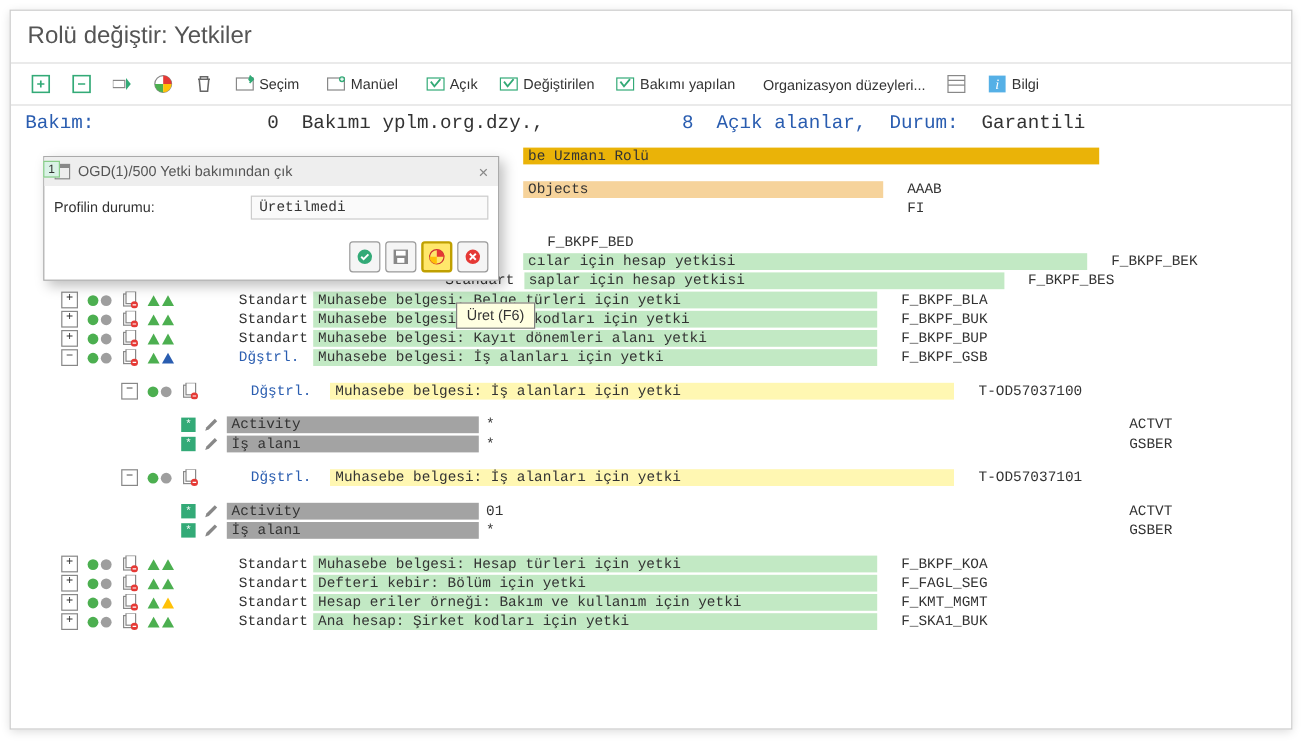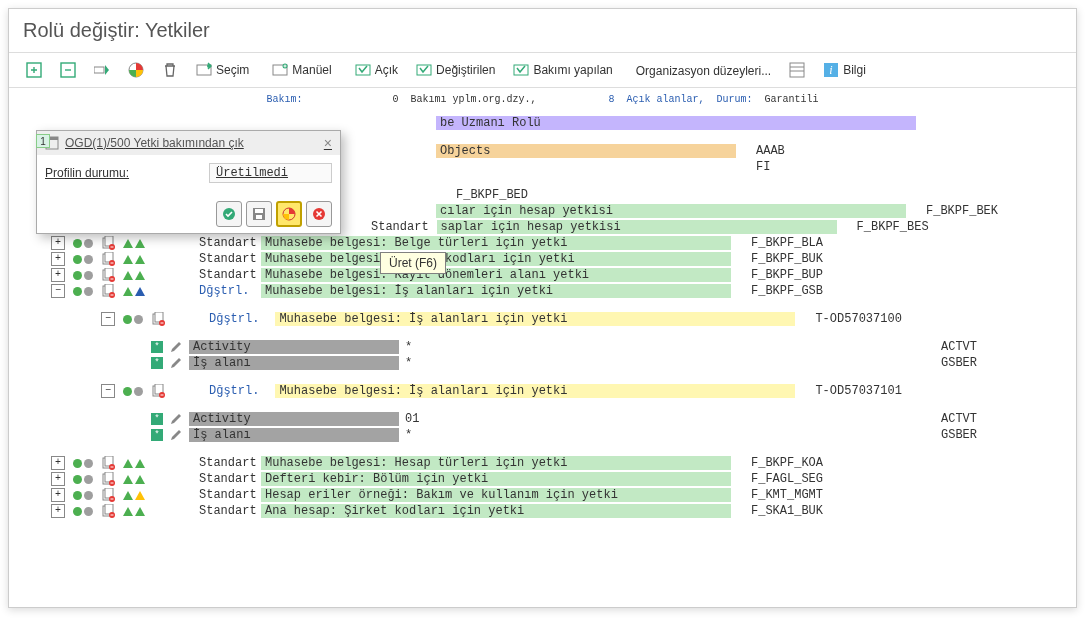--- a/index.html
+++ b/index.html
@@ -3,43 +3,43 @@
 <meta charset="utf-8">
 <style>
   * { box-sizing: border-box; margin: 0; padding: 0; }
   body { font-family: Arial, sans-serif; font-size: 12px; background: #fff; color: #333; width: 1085px; height: 627px; position: relative; overflow: hidden; }
   .window { border: 1px solid #ccc; margin: 8px; box-shadow: 0 2px 8px rgba(0,0,0,0.15); background: #fff; height: 600px; }
   .title-bar { padding: 10px 14px; font-size: 20px; color: #555; }
   .toolbar { display: flex; align-items: flex-end; gap: 4px; padding: 4px 10px; border-top: 1px solid #ddd; border-bottom: 1px solid #ddd; }
   .toolbar .tbtn { display: inline-flex; align-items: center; gap: 4px; padding: 4px 6px; cursor: pointer; border: 1px solid transparent; border-radius: 2px; }
   .toolbar .tbtn svg { width:16px; height:16px; }
   .toolbar .sep { width:1px; height:20px; background: transparent; }
-  .status-line { padding: 6px 12px; font-family: 'Courier New', monospace; font-size: 10px; text-align: center; }
+  .status-line { padding: 6px 12px; font-family: 'Courier New', monospace; font-size: 16px; }
   .status-line .blue { color: #2a5db0; }
   .tree-area { position: relative; padding: 4px 0 4px 12px; font-family: 'Courier New', monospace; font-size: 12px; }
   .tree-row { display:flex; align-items:center; height: 16px; white-space: nowrap; }
-  .group-title { background:#c4b5fd; padding:0 4px; display:inline-block; min-width: 480px; }
+  .group-title { background:#eab308; padding:0 4px; display:inline-block; min-width: 480px; }
   .child-title { background:#f6d39b; padding:0 4px; display:inline-block; min-width: 300px; }
   .auth-title { background:#c2e9c4; padding:0 4px; display:inline-block; min-width: 470px; }
   .auth-title-yellow { background:#fff7b2; padding:0 4px; display:inline-block; min-width: 520px; }
   .field-label { background:#a3a3a3; padding:0 4px; display:inline-block; min-width: 210px; }
   .field-value { display:inline-block; padding:0 4px; margin-left:2px; min-width:520px; }
   .tech { margin-left:20px; color:#333; }
   .badge { display:inline-block; text-align:center; vertical-align:middle; }
   .circ { width: 9px; height:9px; border-radius:50%; display:inline-block; }
   .green{ background:#4caf50; } .grey{ background:#9e9e9e;}
   .tri { width:0;height:0;border-left:5px solid transparent;border-right:5px solid transparent;display:inline-block;}
   .tri.up-g{ border-bottom:9px solid #4caf50;} .tri.up-y{ border-bottom:9px solid #ffc107;}
   .tri.up-b{ border-bottom:9px solid #2a5db0;}
   .status-col { display:inline-flex; align-items:center; gap:2px; width: 130px; padding-left: 4px; }
   .expander { width:14px; height:14px; border:1px solid #888; display:inline-flex; align-items:center; justify-content:center; font-size:10px; line-height:1; background:#fff; margin-right:4px; cursor:pointer; }
   .indent0 { margin-left: 30px; }
   .indent1 { margin-left: 80px; }
   .indent2 { margin-left: 130px; }
-  .dialog { position:absolute; top:130px; left:36px; width: 305px; background:#fff; border:1px solid #aaa; box-shadow: 4px 4px 10px rgba(0,0,0,0.25); z-index:10;text-decoration:underline; }
+  .dialog { position:absolute; top:130px; left:36px; width: 380px; background:#fff; border:1px solid #aaa; box-shadow: 4px 4px 10px rgba(0,0,0,0.25); z-index:10; }
   .dialog-header { background:#eee; padding:4px 8px; display:flex; align-items:center; justify-content:space-between; font-size:12px; color:#555; }
   .dialog-body { padding:8px; }
   .dlg-row { display:flex; align-items:center; margin-bottom:4px; }
   .dlg-row .lbl{ width:130px; }
   .dlg-row .val{ flex:1; border:1px solid #ccc; padding:2px 6px; background:#fafafa; font-family:'Courier New',monospace;margin-left:34px;}
   .dialog-footer{ display:flex; justify-content:flex-end; gap:4px; padding:6px 8px; }
   .dlg-btn{ width:26px; height:26px; border:1px solid #999; border-radius:3px; display:inline-flex;align-items:center;justify-content:center; cursor:pointer; background:#f5f5f5;}
   .dlg-btn.highlight{ border:2px solid #c0a000; background:#ffe76b;}
   .tooltip{ position:absolute; top:252px; left:380px; background:#ffffe1; border:1px solid #808080; padding:3px 8px; font-family:Arial; font-size:12px; z-index:20;}
   .marker-num { position:absolute; top:134px; left:36px; background:#d9f2e6; border:1px solid #8c8; width:14px; height:14px; display:flex;align-items:center;justify-content:center; font-size:10px; z-index:11;}

